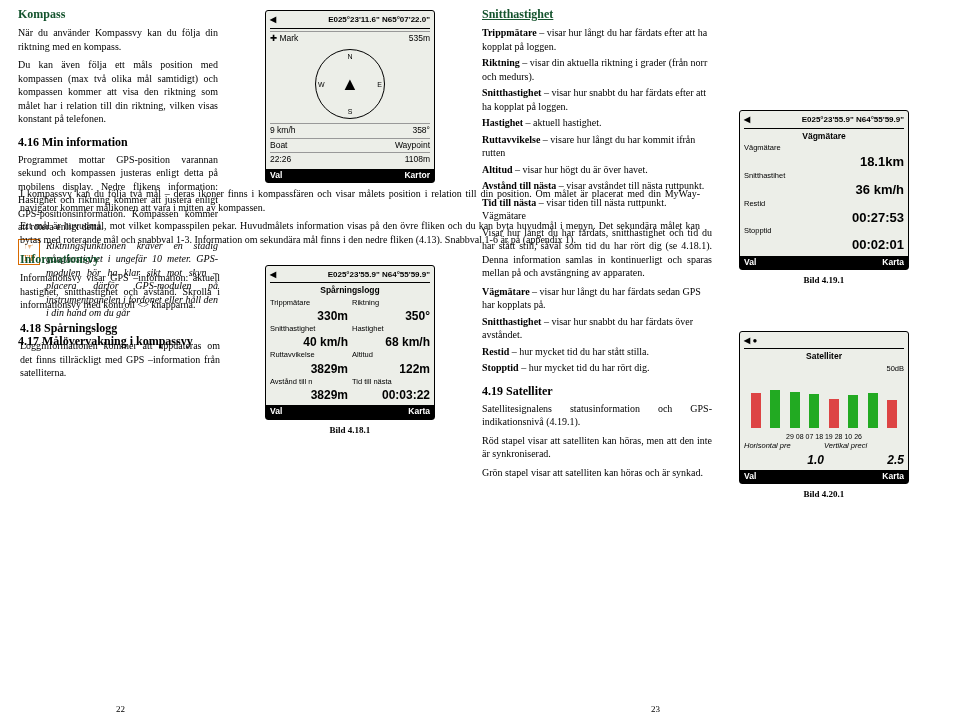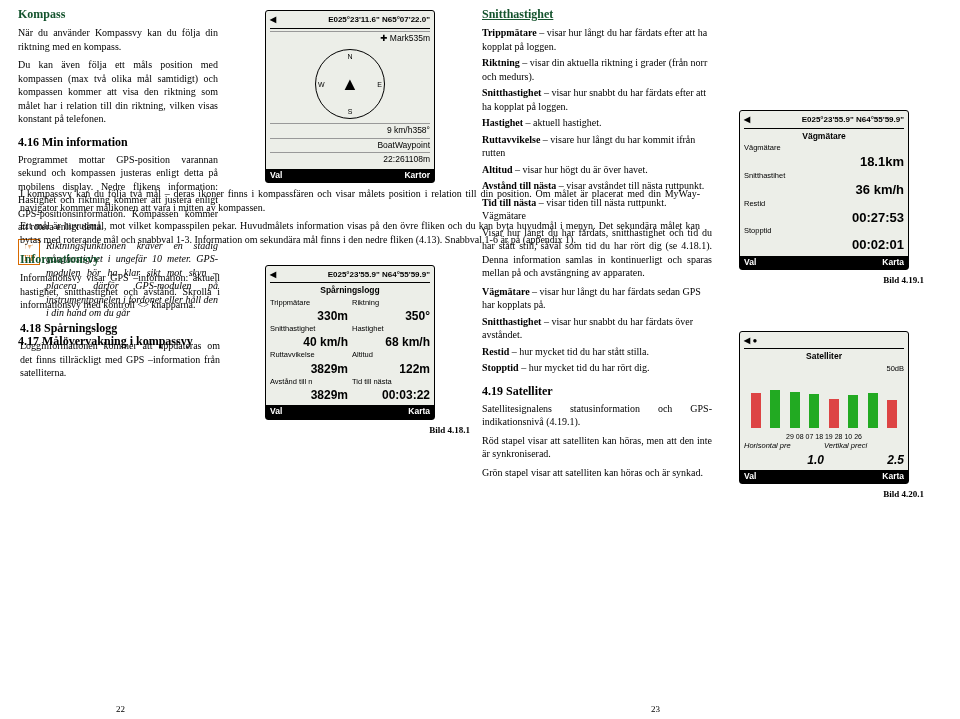--- a/index.html
+++ b/index.html
@@ -59,21 +59,21 @@
     margin: 4px auto;
   }
   .screen .title-bar {
     display: flex; justify-content: space-between;
     font-weight: bold;
     border-bottom: 1px solid #000;
     padding-bottom: 2px; margin-bottom: 2px;
     font-size: 8px;
   }
   .screen .row {
-    display: flex; justify-content: flex-end;
+    display: flex; justify-content: space-between;
     border-top: 1px solid #999;
     padding: 1px 0;
   }
   .screen .compass-circle {
     width: 70px; height: 70px;
     border: 1px solid #000;
     border-radius: 50%;
     margin: 4px auto;
     position: relative;
     display:flex;align-items:center;justify-content:center;
@@ -89,21 +89,21 @@
   .screen-title { text-align:center; font-weight:bold; margin:1px 0; }
   .field-label { font-size: 7.5px; }
   .big-val { font-size: 13px; font-weight: bold; text-align: right; }
   .med-val { font-size: 12px; font-weight: bold; text-align: right; }
   .sat-bars {
     display:flex;align-items:flex-end;justify-content:space-around;
     height:50px; margin:4px 2px;
   }
   .sat-bars div{width:10px;}
   .caption {
-    text-align: right;
+    text-align: center;
     font-weight: bold;
     font-size: 9px;
     margin-top: 2px;
   }
   .page-num {
     position: absolute;
     bottom: 4px;
     font-size: 9px;
   }
   .term-line { margin-bottom: 3px; }

